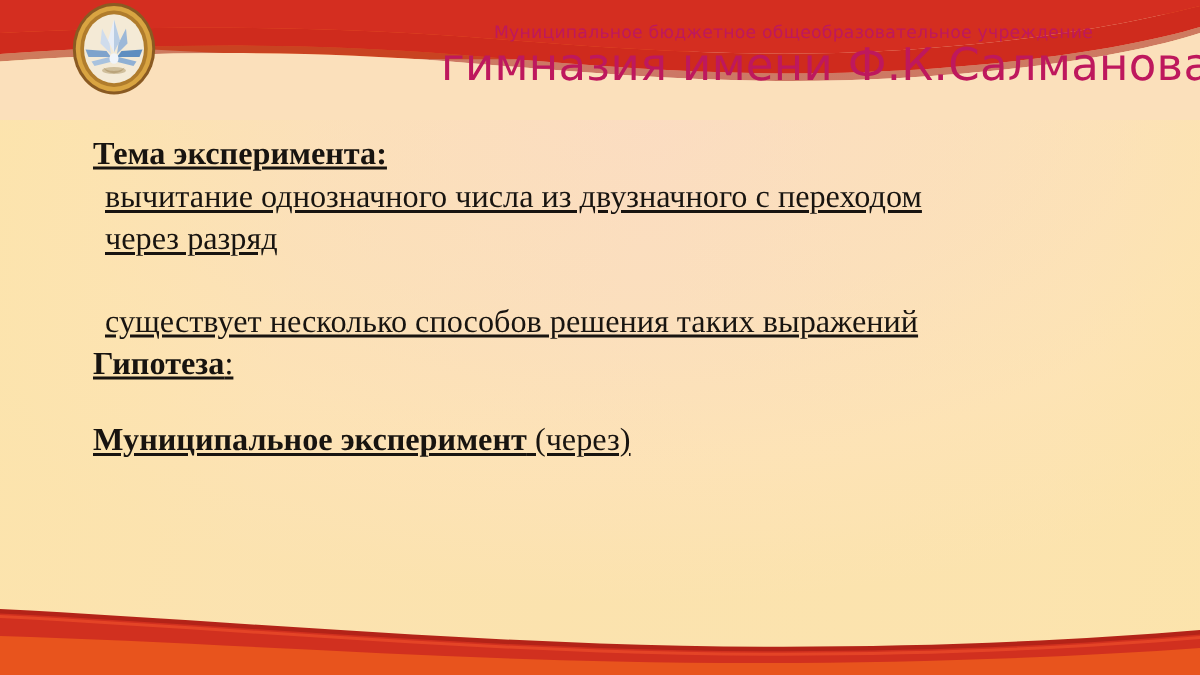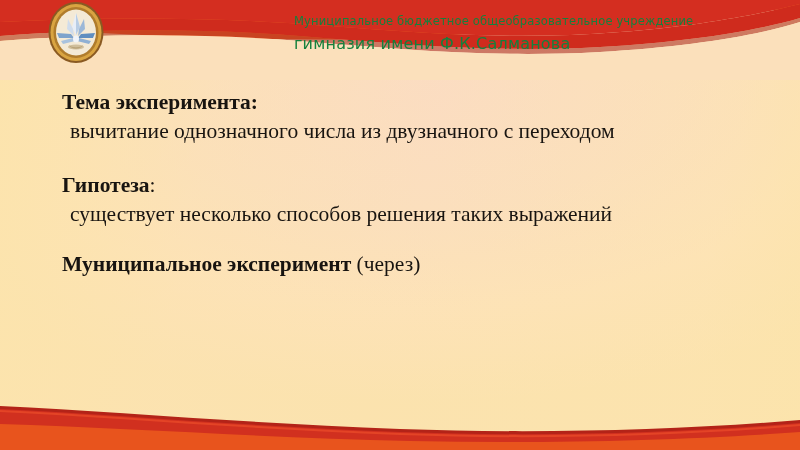--- a/index.html
+++ b/index.html
@@ -44,50 +44,52 @@
     top: 1px;
     width: 58px;
     height: 63px;
   }
   
   .header-text {
     position: absolute;
     right: 36px;
     top: 14px;
     width: 470px;
+    text-align: center;
     font-family: "DejaVu Sans", "Liberation Sans", sans-serif;
-    color: #15803d;
+    color: #be185d;
     pointer-events: none;
   }
   .header-line1 {
     font-size: 11.5px;
     letter-spacing: 0.15px;
     line-height: 15px;
     white-space: nowrap;
   }
   .header-line2 {
-    font-size: 16px;
+    font-size: 30px;
     line-height: 28px;
     letter-spacing: 0.2px;
     white-space: nowrap;
     margin-top: 1px;
   }
   
   .body-area {
     position: absolute;
     left: 0;
     top: 88px;
     width: 800px;
     color: #181410;
   }
   .blk { margin: 0; }
   .line {
     font-size: 21.5px;
     line-height: 28.5px;
     white-space: nowrap;
+    text-decoration: underline;
   }
   .line.indent-head { padding-left: 62px; font-weight: bold; }
   .line.indent-body { padding-left: 70px; }
   .gap-a { height: 26px; }
   .gap-b { height: 22px; }
   .strong { font-weight: bold; }
   .normal { font-weight: normal; }
 </style>
 </head>
 <body>
@@ -141,27 +143,28 @@
   <div class="header-text">
     <div class="header-line1">Муниципальное бюджетное общеобразовательное учреждение</div>
     <div class="header-line2">гимназия имени Ф.К.Салманова</div>
   </div>
 
   <div class="body-area">
 
     <div class="blk">
       <div class="line indent-head">Тема эксперимента:</div>
       <div class="line indent-body">вычитание однозначного числа из двузначного с переходом</div>
+      <div class="line indent-body">через разряд</div>
     </div>
 
     <div class="gap-a"></div>
 
     <div class="blk">
+      <div class="line indent-body">существует несколько способов решения таких выражений</div>
       <div class="line indent-head"><span class="strong">Гипотеза</span><span class="normal">:</span></div>
-      <div class="line indent-body">существует несколько способов решения таких выражений</div>
     </div>
 
     <div class="gap-b"></div>
 
     <div class="blk">
       <div class="line indent-head"><span class="strong">Муниципальное эксперимент</span><span class="normal"> (через)</span></div>
     </div>
 
   </div>
 

